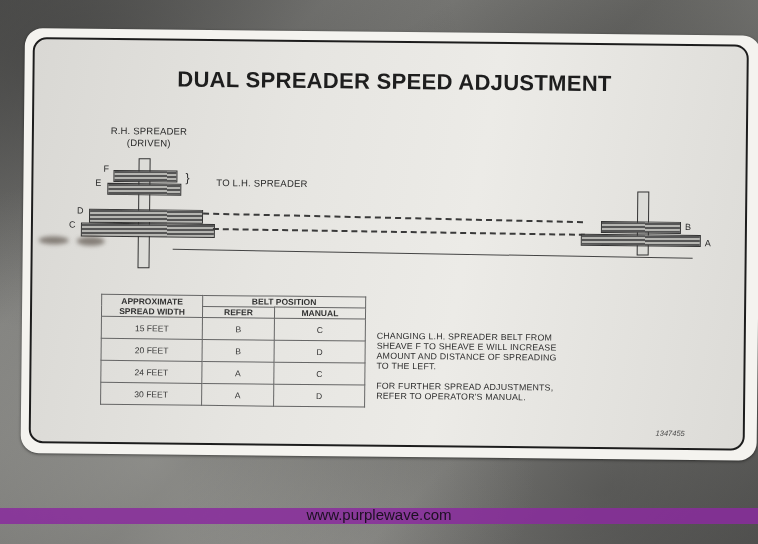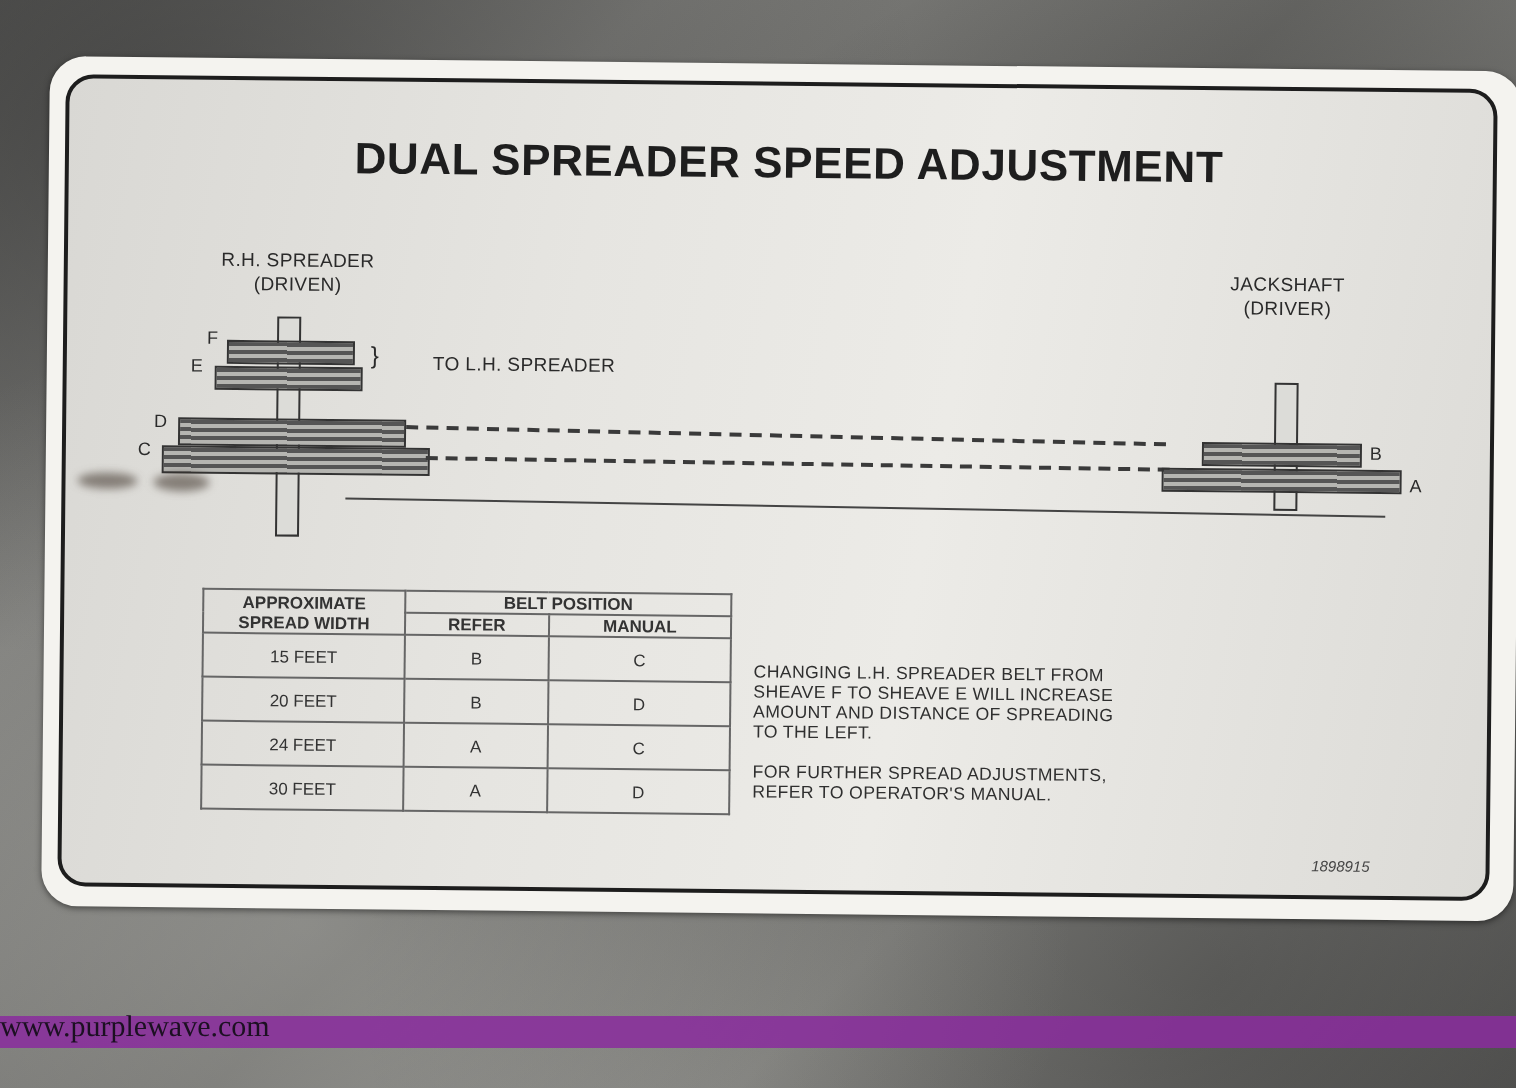--- a/index.html
+++ b/index.html
@@ -46,44 +46,40 @@
   }
   table.belt-table th { font-weight: bold; font-size: 8.5px; line-height: 10px; }
   table.belt-table td { height: 21px; }
   .note { position: absolute; font-size: 8.8px; color: #2f2f2f; line-height: 10px; letter-spacing: 0.2px; }
   .part-number { position: absolute; right: 58px; bottom: 10px; font-size: 7.5px; color: #444; font-style: italic; }
   .watermark-band {
     position: absolute; left: 0; top: 508px; width: 758px; height: 16px;
     background: #8a2c9d; opacity: 0.85;
   }
   .watermark-text {
-    position: absolute; left: 0; top: 506px; width: 758px; text-align: left;
-    font-size: 15px; color: #1c1022; font-weight: normal; font-family: Liberation Serif, serif;
+    position: absolute; left: 0; top: 506px; width: 758px; text-align: center;
+    font-size: 15px; color: #1c1022; font-weight: normal;
   }
   .smudge { position: absolute; background: rgba(60,50,40,0.55); border-radius: 50%; filter: blur(2px); }
 </style>
 </head>
 <body>
 
 <div class="metal-texture"></div>
 
 <div class="decal">
   <div class="decal-inner">
 
     <div class="title">DUAL SPREADER SPEED ADJUSTMENT</div>
 
     <div class="lbl" style="left:60px; top:85px; width:110px;">
       <div>R.H. SPREADER</div>
       <div>(DRIVEN)</div>
     </div>
 
-    <div class="lbl" style="left:565px; top:92px; width:90px;">
-      <div>JACKSHAFT</div>
-      <div>(DRIVER)</div>
-    </div>
 
     <div class="shaft" style="left:105px; top:118px; width:10px; height:108px;"></div>
     <div class="sheave" style="left:80px; top:130px; width:62px; height:10px;"></div>
     <div class="sheave" style="left:74px; top:143px; width:72px; height:10px;"></div>
     <div class="sheave" style="left:56px; top:169px; width:112px; height:12px;"></div>
     <div class="sheave" style="left:48px; top:183px; width:132px; height:12px;"></div>
 
     <div class="letter" style="left:70px; top:124px;">F</div>
     <div class="letter" style="left:62px; top:138px;">E</div>
     <div class="letter" style="left:44px; top:166px;">D</div>
@@ -142,21 +138,21 @@
       <div>CHANGING L.H. SPREADER BELT FROM</div>
       <div>SHEAVE F TO SHEAVE E WILL INCREASE</div>
       <div>AMOUNT AND DISTANCE OF SPREADING</div>
       <div>TO THE LEFT.</div>
     </div>
     <div class="note" style="left:345px; top:338px;">
       <div>FOR FURTHER SPREAD ADJUSTMENTS,</div>
       <div>REFER TO OPERATOR'S MANUAL.</div>
     </div>
 
-    <div class="part-number">1898915</div>
+    <div class="part-number">1347455</div>
 
     <div class="smudge" style="left:6px; top:197px; width:30px; height:8px;"></div>
     <div class="smudge" style="left:44px; top:197px; width:28px; height:9px;"></div>
   </div>
 </div>
 
 <div class="watermark-band"></div>
 <div class="watermark-text">www.purplewave.com</div>
 
 </body></html>

